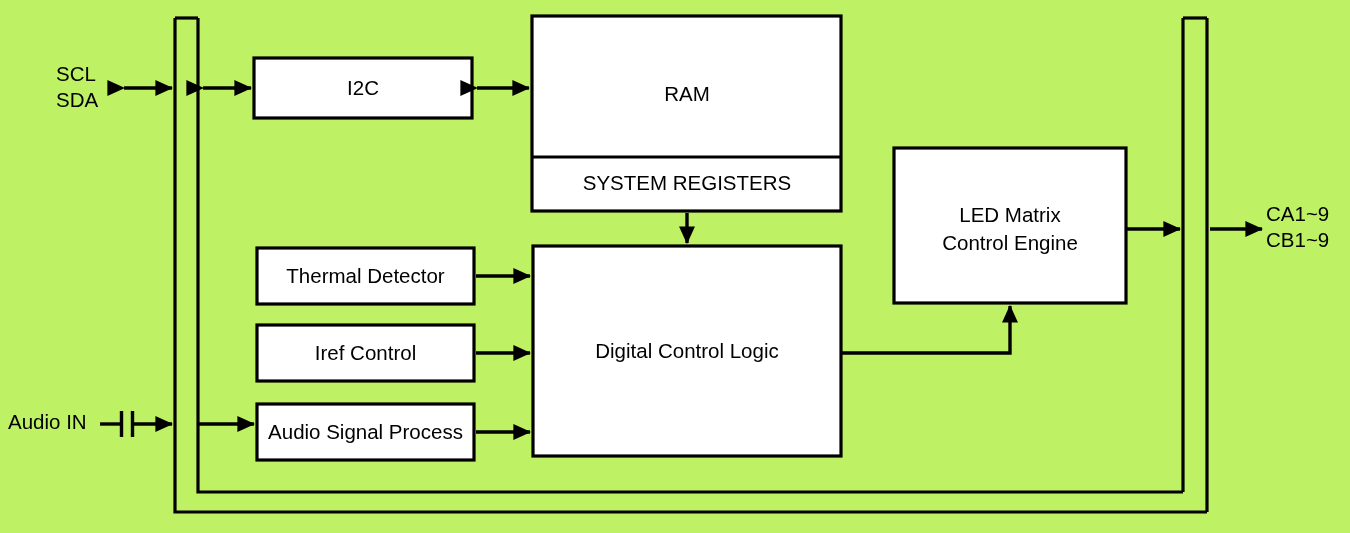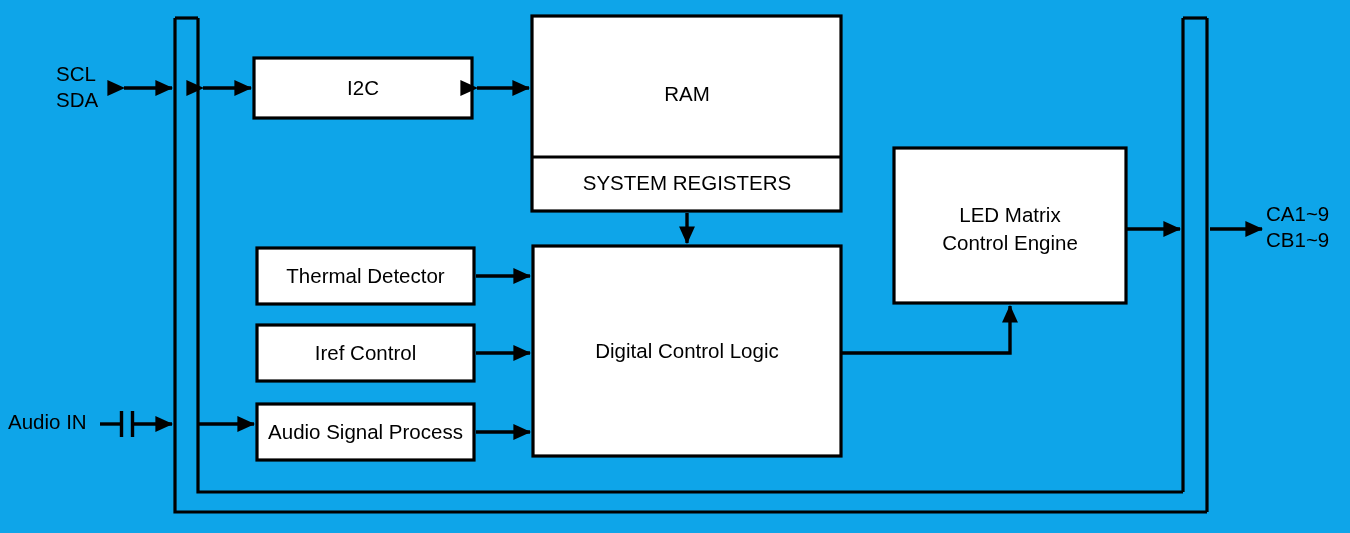--- a/index.html
+++ b/index.html
@@ -10,21 +10,21 @@
   body {
     width: 1350px;
     height: 533px;
     overflow: hidden;
     font-family: "Liberation Sans", sans-serif;
   }
   #diagram-root {
     position: relative;
     width: 1350px;
     height: 533px;
-    background: #0ea5e9;
+    background: #bef264;
   }
   svg#block-diagram {
     display: block;
     width: 1350px;
     height: 533px;
   }
   .blk {
     fill: #ffffff;
     stroke: #000000;
     stroke-width: 3.2;

